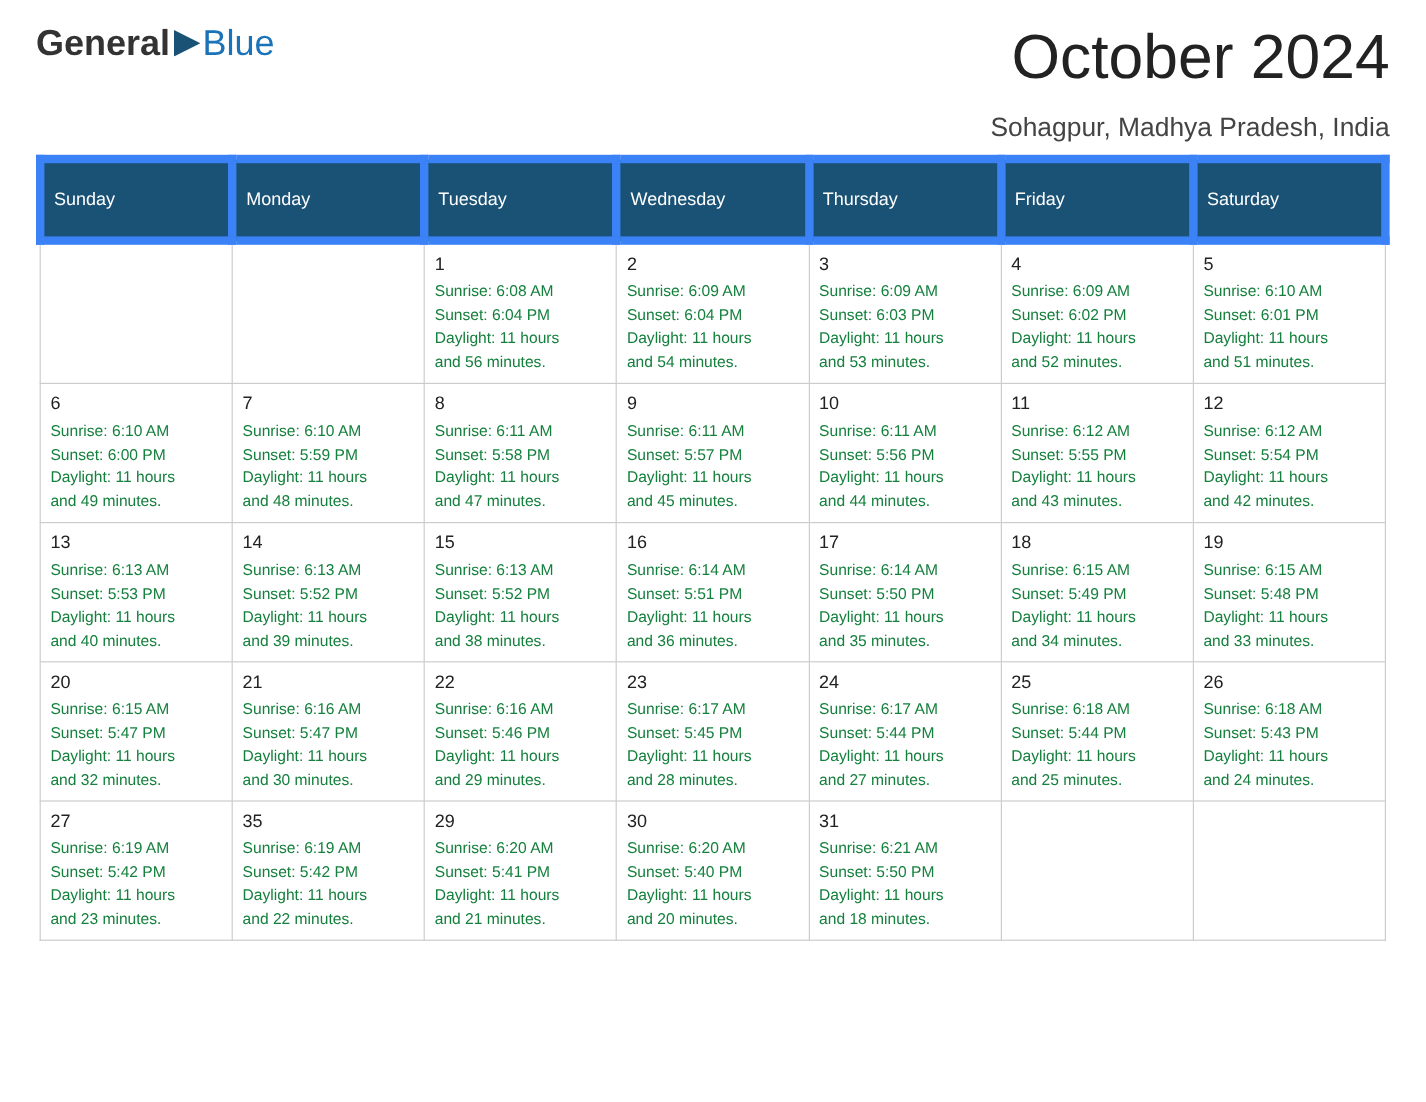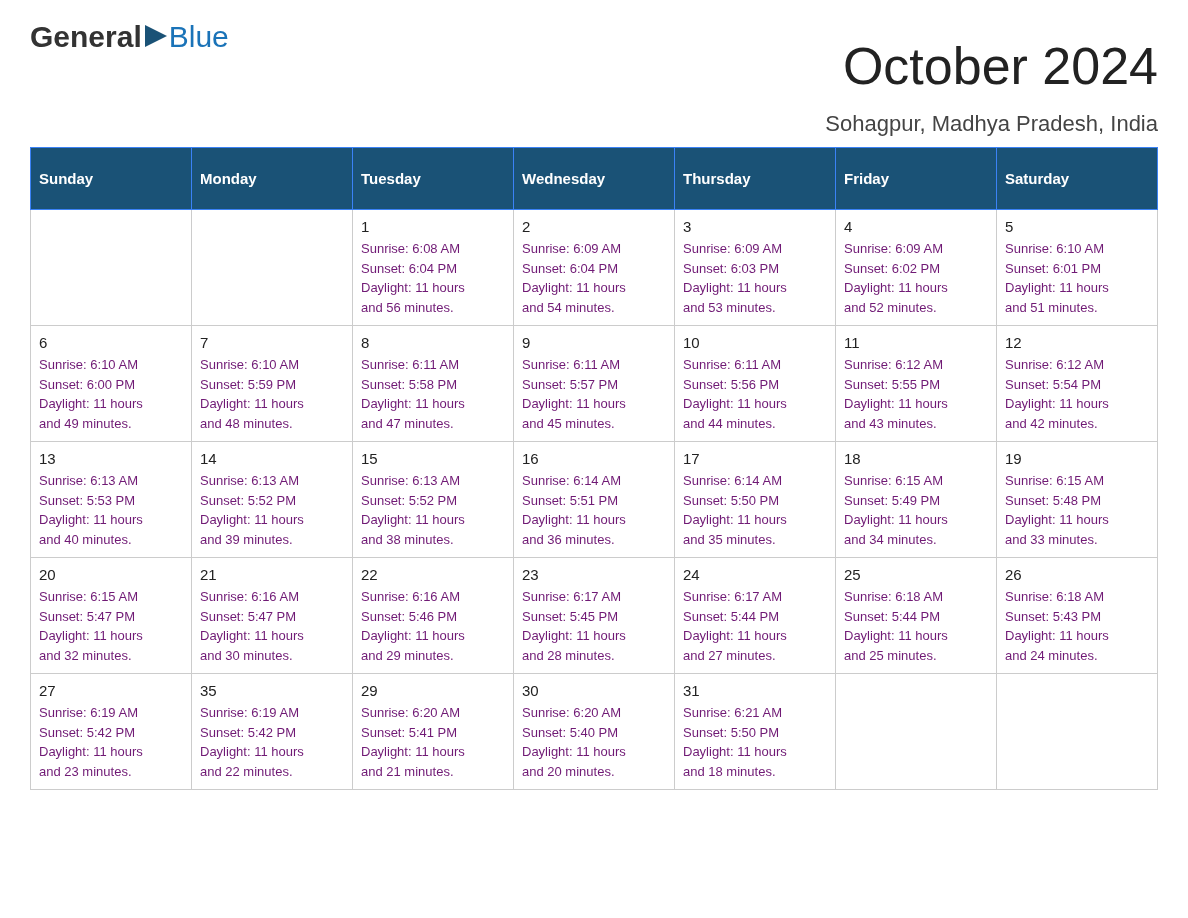--- a/index.html
+++ b/index.html
@@ -26,59 +26,58 @@
       align-items: center;
     }
     .title-area {
       text-align: right;
     }
     .month-title {
       font-size: 52px;
       font-weight: normal;
       color: #222;
       line-height: 1.1;
-      margin-top: 18px;
     }
     .location-title {
       font-size: 22px;
       color: #444;
       margin-top: 16px;
     }
     .calendar-table {
       width: 100%;
       border-collapse: collapse;
       border: 1px solid #ccc;
     }
     .calendar-table th {
       background-color: #1a5276;
       color: #fff;
       padding: 22px 8px;
       font-size: 15px;
-      font-weight: bold;
+      font-weight: normal;
       text-align: left;
-      border: 1px solid #3b82f6;
+      border: 7px solid #3b82f6;
     }
     .calendar-table td {
       vertical-align: top;
       padding: 8px;
       border: 1px solid #ccc;
       width: 14.28%;
       min-height: 100px;
       font-size: 13px;
       color: #222;
     }
     .day-number {
       font-size: 15px;
       font-weight: normal;
       color: #222;
       display: block;
       margin-bottom: 4px;
     }
     .day-info {
-      color: #701a75;
+      color: #15803d;
       font-size: 13px;
       line-height: 1.5;
     }
     .empty-cell {
       background: #fff;
     }
   </style>
 </head>
 <body>
 

